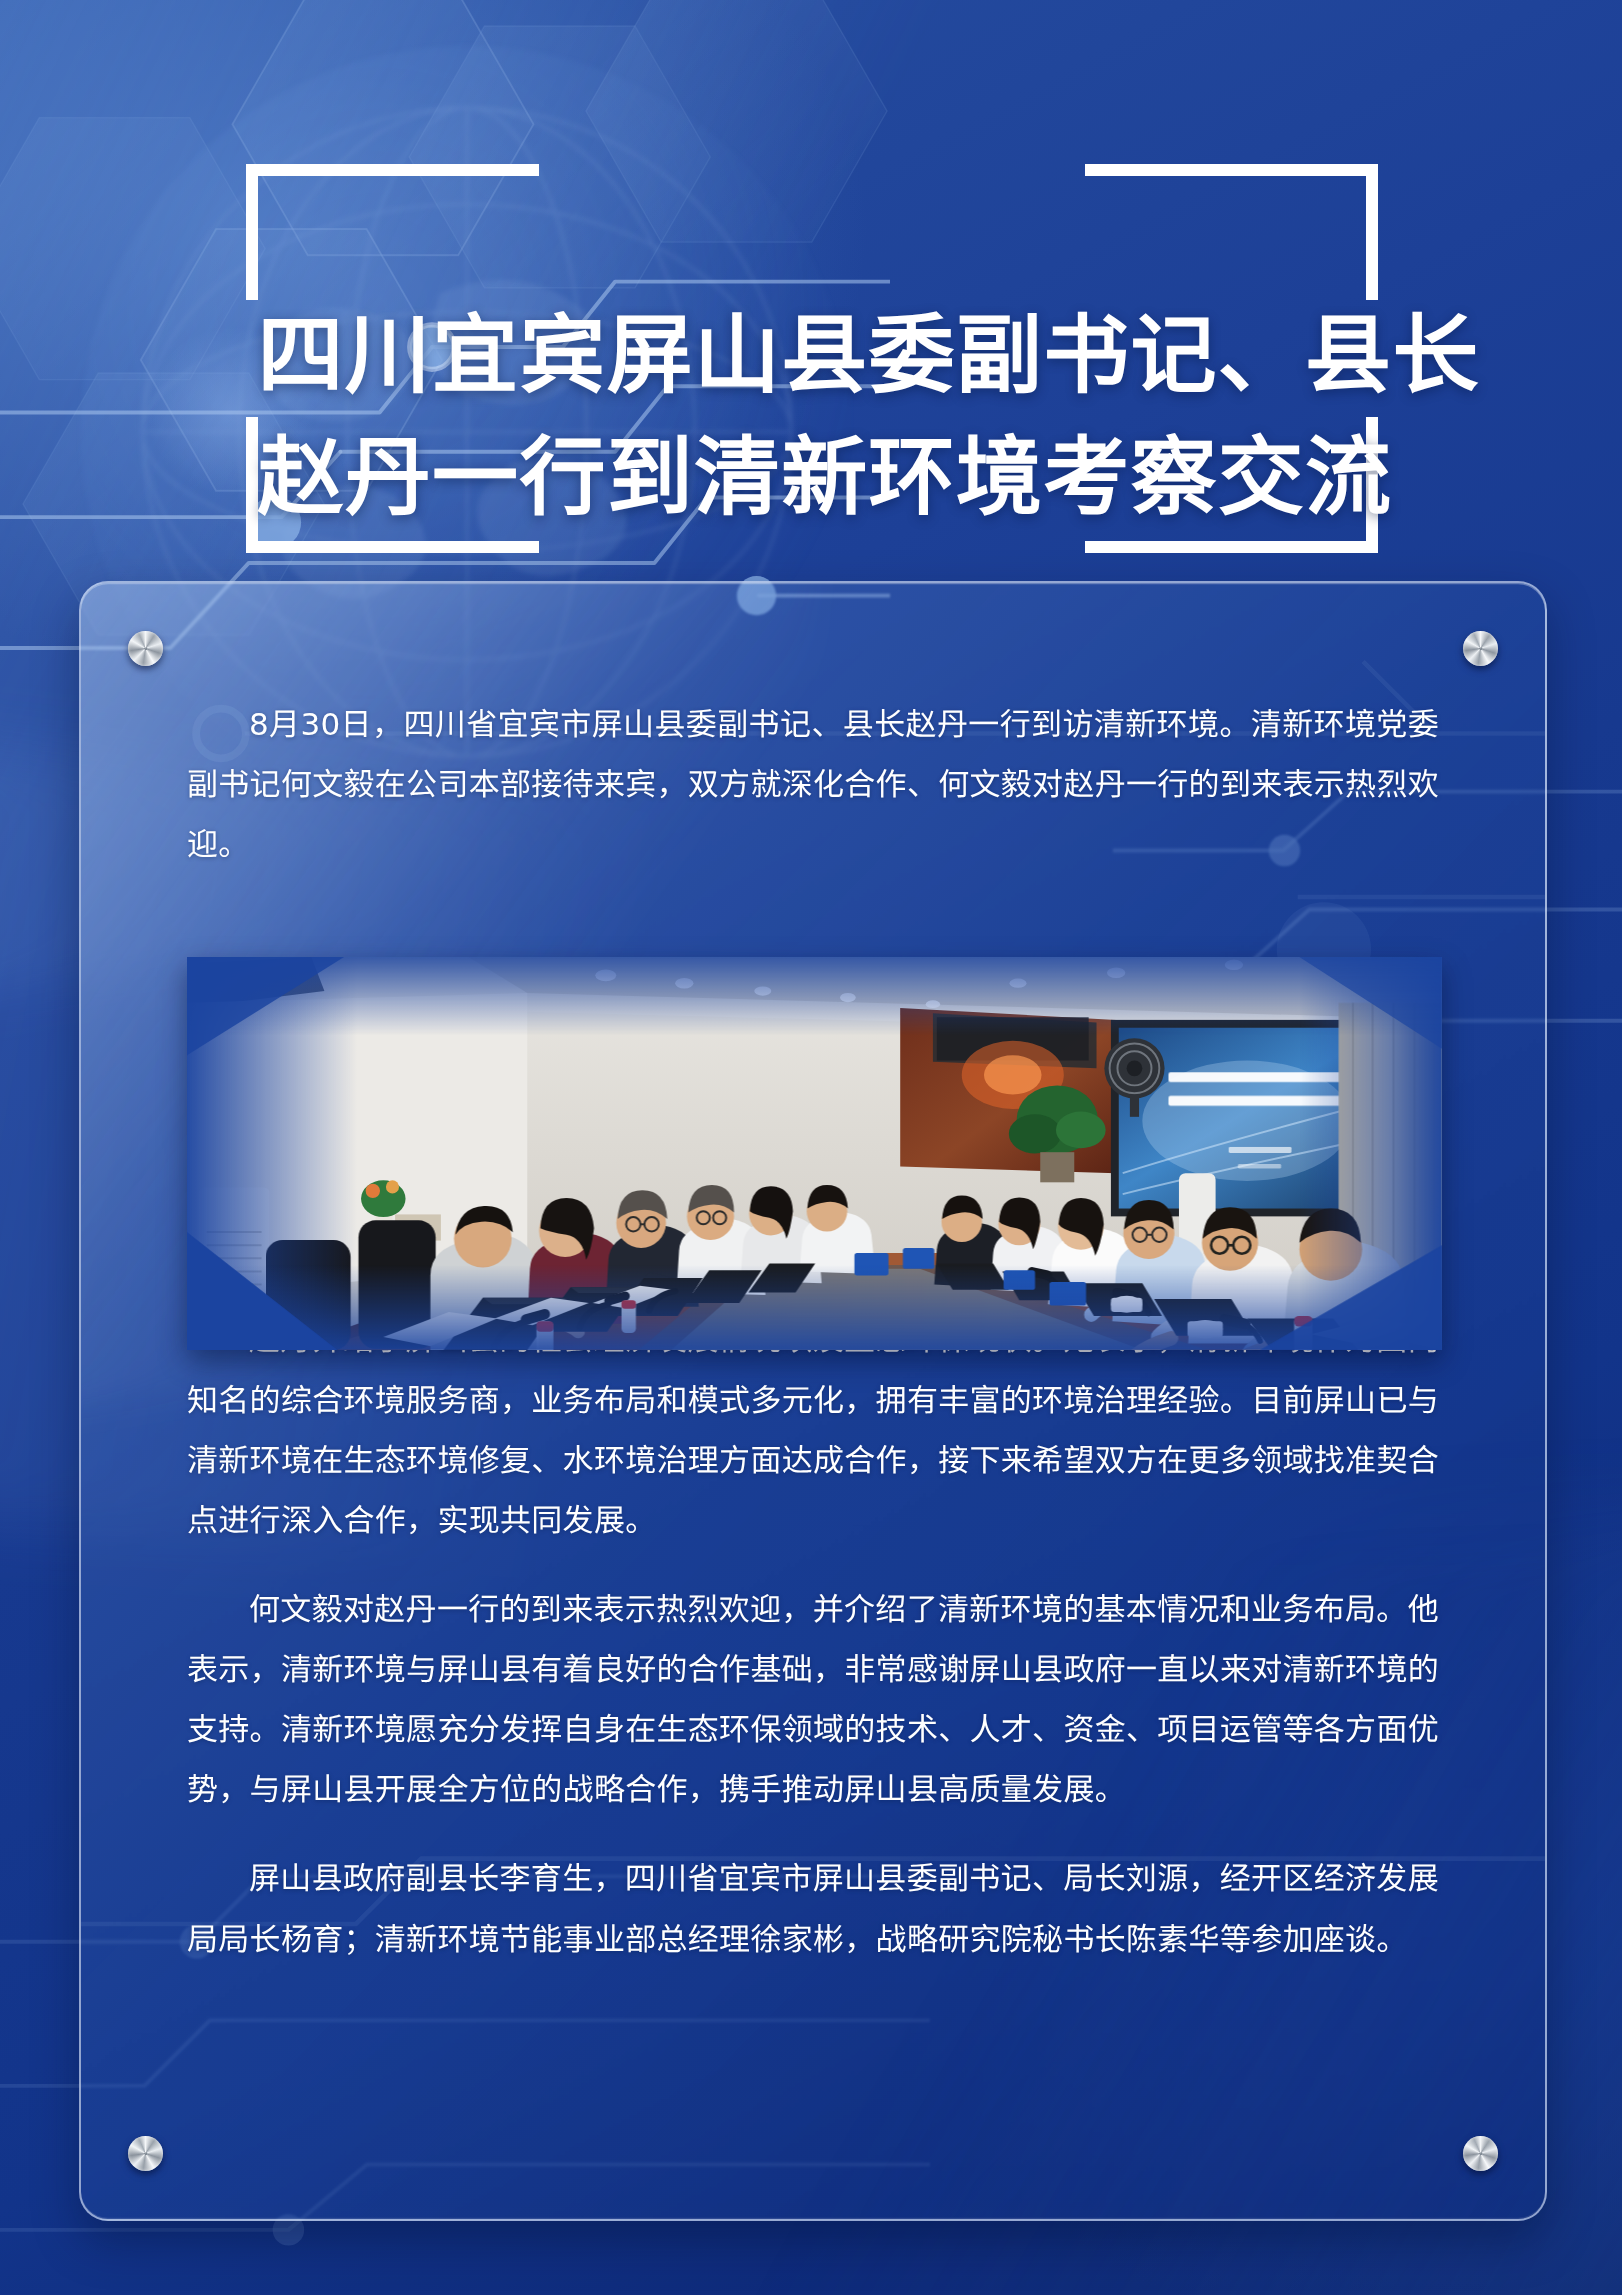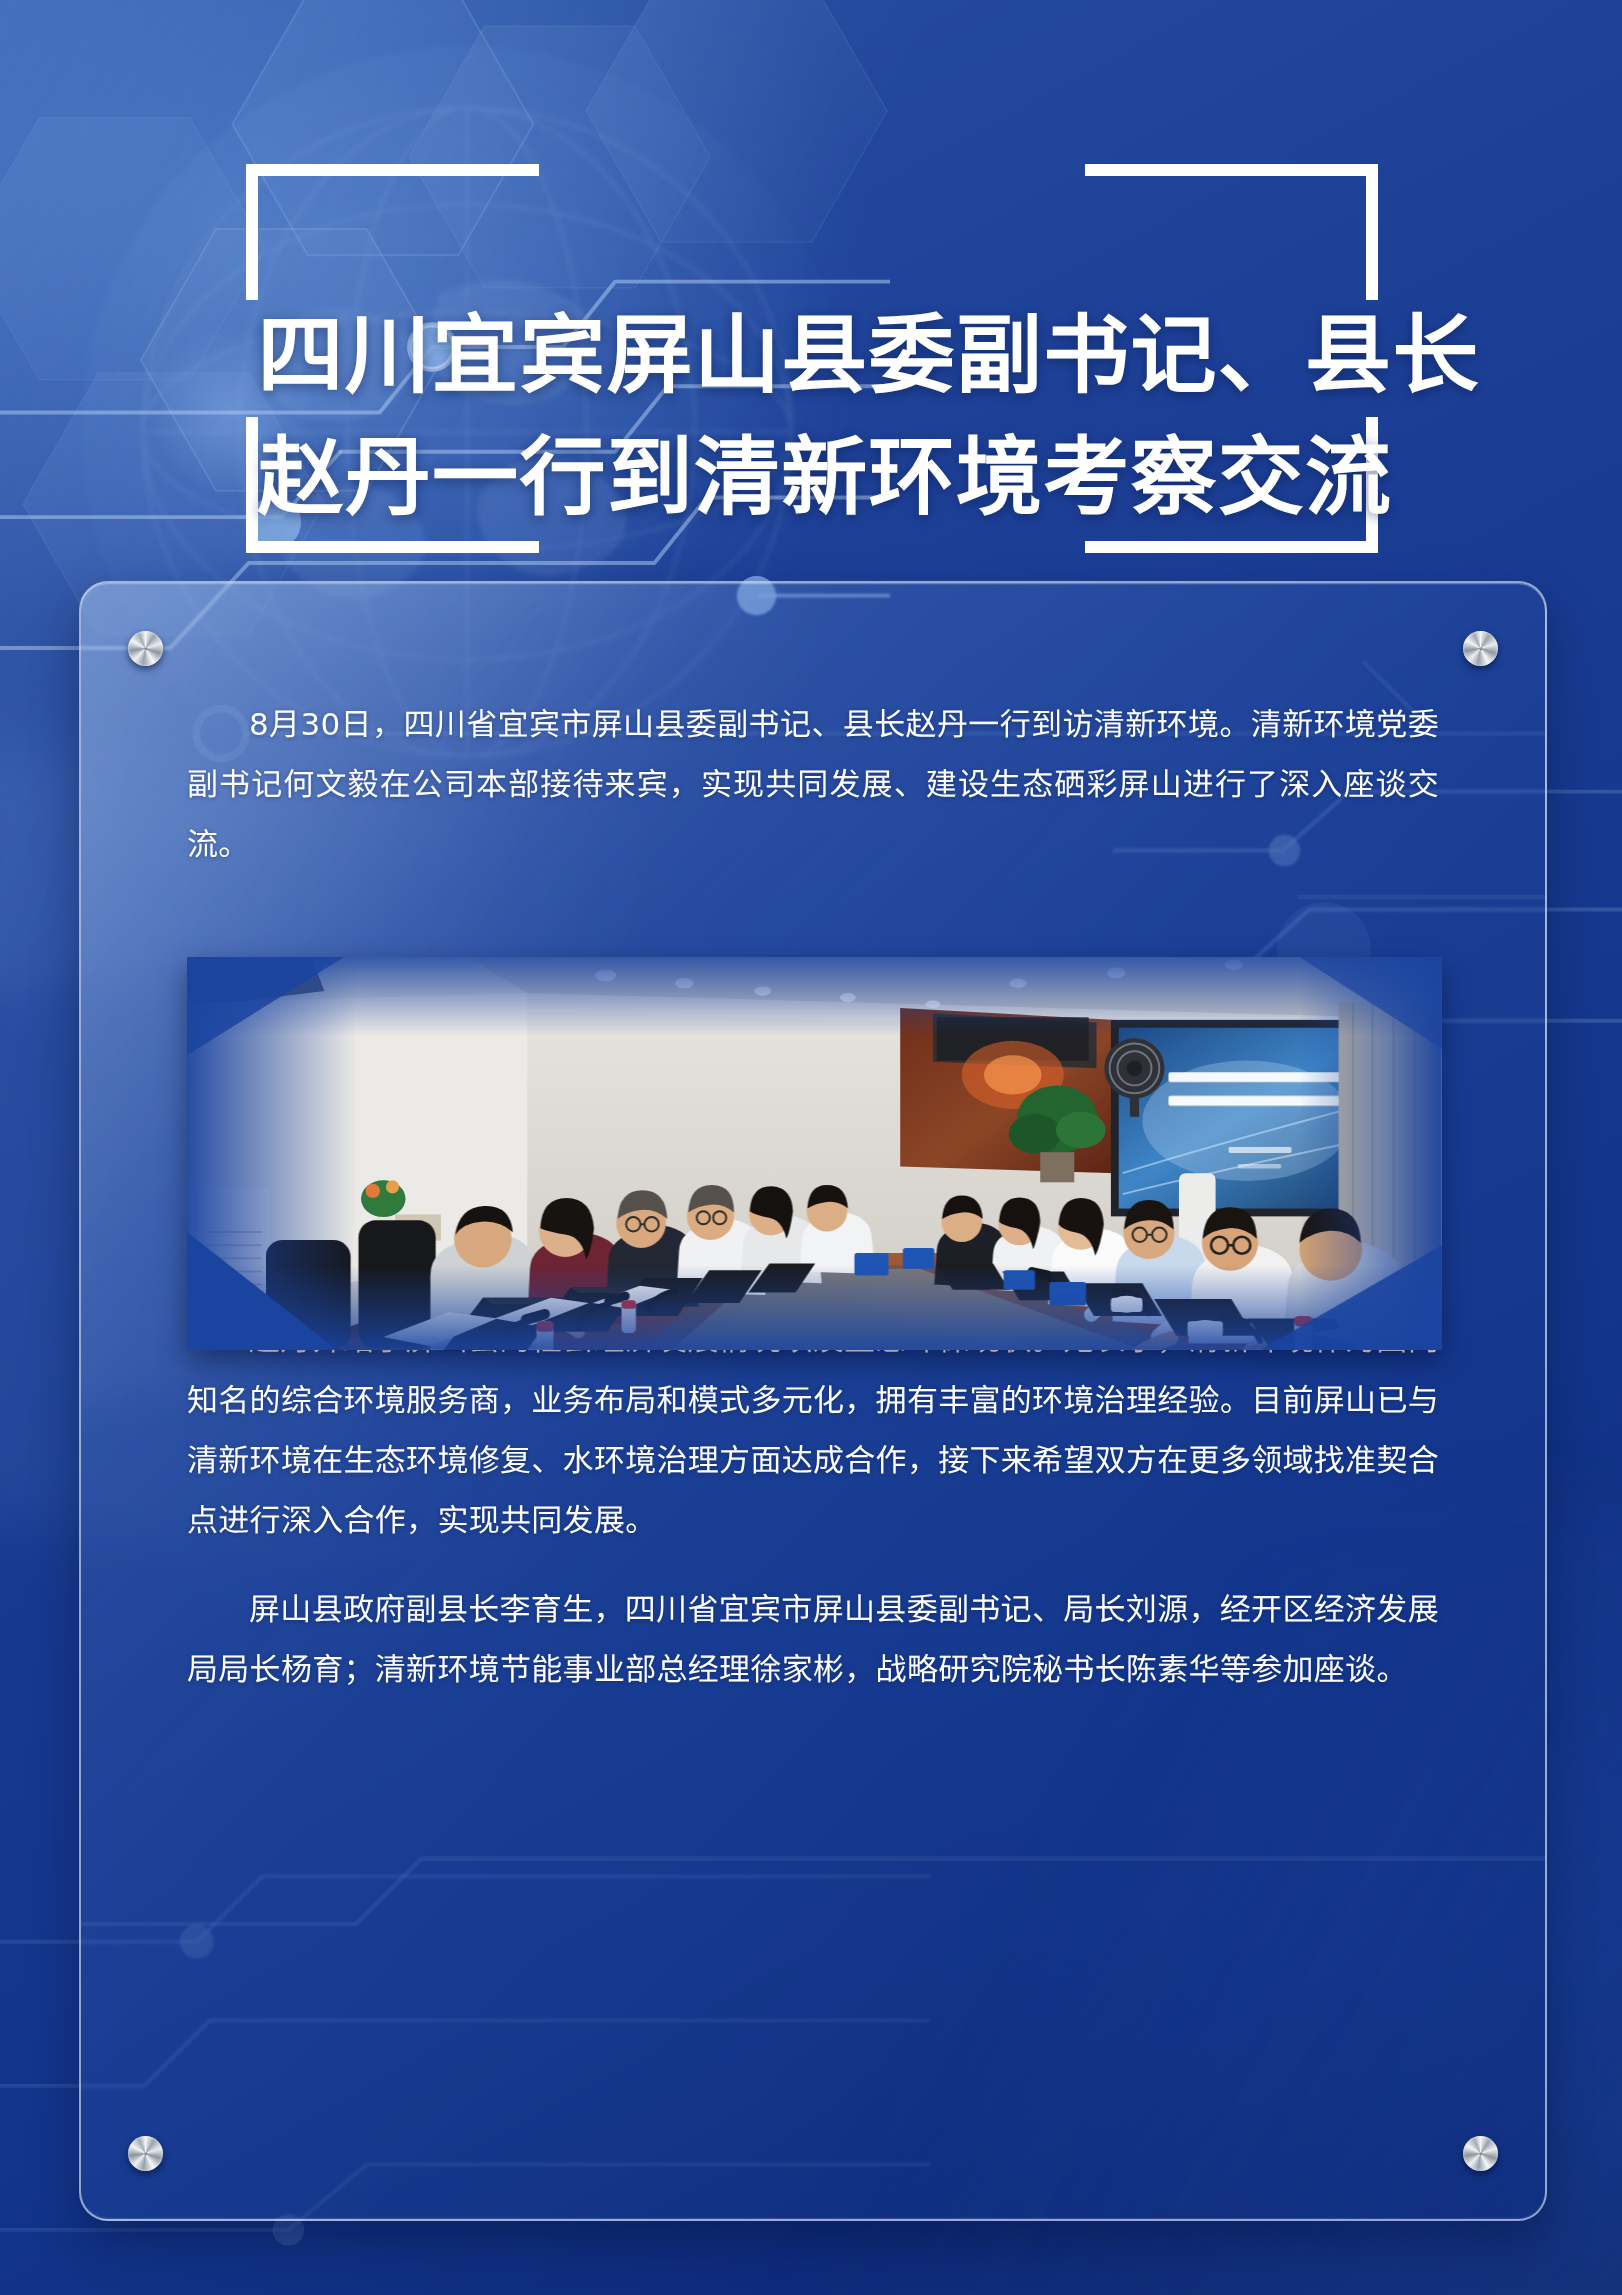--- a/index.html
+++ b/index.html
@@ -304,25 +304,26 @@
         </g>
       </svg>
     </div>
 
     <span class="screw screw-tl"></span>
     <span class="screw screw-tr"></span>
     <span class="screw screw-bl"></span>
     <span class="screw screw-br"></span>
 
     <div id="article">
-      <p class="para">8月30日，四川省宜宾市屏山县委副书记、县长赵丹一行到访清新环境。清新环境党委副书记何文毅在公司本部接待来宾，实现共同发展、建设生态硒彩屏山进行了深入座谈交流。</p>
+      <p class="para">8月30日，四川省宜宾市屏山县委副书记、县长赵丹一行到访清新环境。清新环境党委副书记何文毅在公司本部接待来宾，双方就深化合作、何文毅对赵丹一行的到来表示热烈欢迎。</p>
 
       <div id="photo-after"></div>
 
       <p class="para">赵丹介绍了屏山县的社会经济发展情况以及生态环保现状。她表示，清新环境作为国内知名的综合环境服务商，业务布局和模式多元化，拥有丰富的环境治理经验。目前屏山已与清新环境在生态环境修复、水环境治理方面达成合作，接下来希望双方在更多领域找准契合点进行深入合作，实现共同发展。</p>
+      <p class="para">何文毅对赵丹一行的到来表示热烈欢迎，并介绍了清新环境的基本情况和业务布局。他表示，清新环境与屏山县有着良好的合作基础，非常感谢屏山县政府一直以来对清新环境的支持。清新环境愿充分发挥自身在生态环保领域的技术、人才、资金、项目运管等各方面优势，与屏山县开展全方位的战略合作，携手推动屏山县高质量发展。</p>
       <p class="para last">屏山县政府副县长李育生，四川省宜宾市屏山县委副书记、局长刘源，经开区经济发展局局长杨育；清新环境节能事业部总经理徐家彬，战略研究院秘书长陈素华等参加座谈。</p>
     </div>
 
     <div id="photo">
       <svg viewBox="0 0 1918 600" preserveAspectRatio="none" aria-hidden="true">
         <defs>
           <linearGradient id="wall" x1="0" y1="0" x2="0" y2="1">
             <stop offset="0%" stop-color="#e9e7e2"></stop>
             <stop offset="100%" stop-color="#cfcbc4"></stop>
           </linearGradient>

